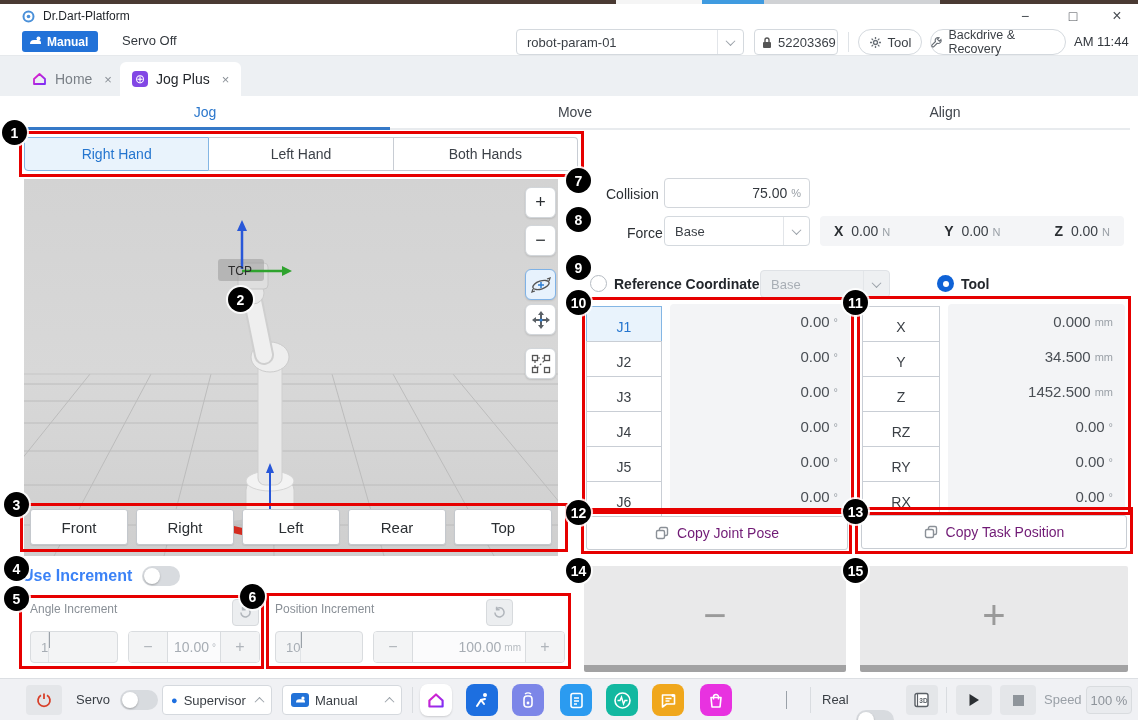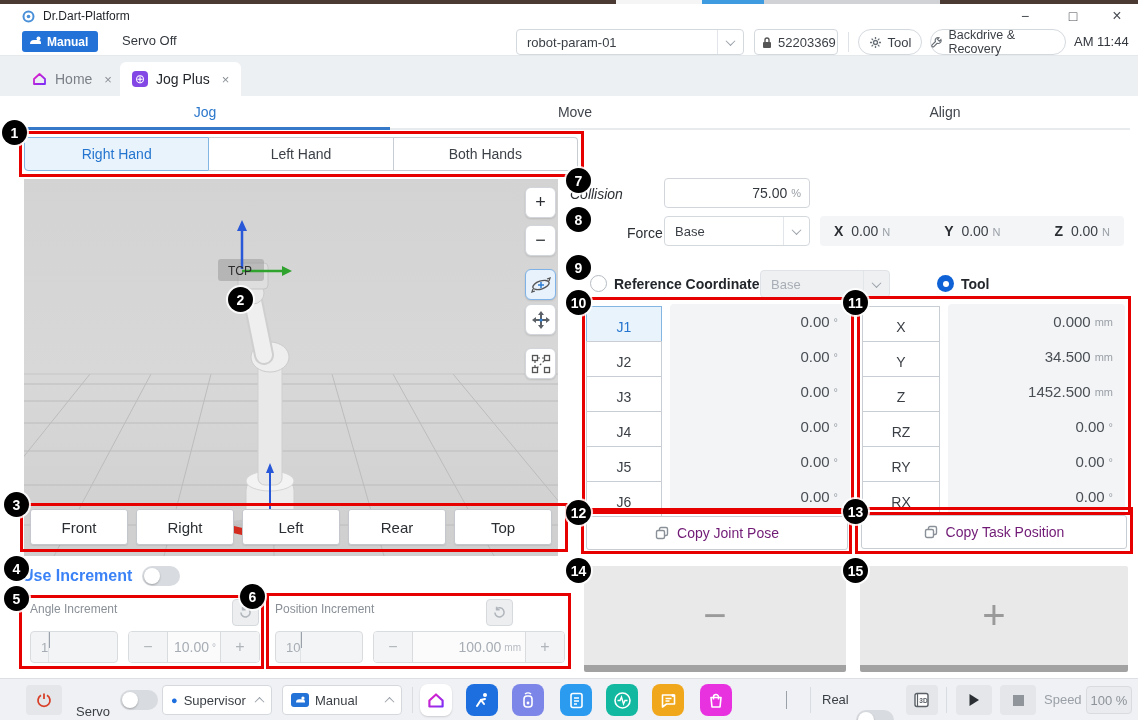--- a/index.html
+++ b/index.html
@@ -340,21 +340,21 @@
         <div class="stepbtn">−</div>
         <div class="stepval" style="flex:1;">
           <span>100.00</span>
             <span class="unit">mm</span>
         </div>
         <div class="stepbtn">+</div>
       </div>
     </div>
   </div>
 
-  <span class="fieldlabel abs" style="left:570px;top:186px;font-style:italic;">Collision</span>
+  <span class="fieldlabel abs" style="left:606px;top:186px;">Collision</span>
   <div class="inputbox abs" style="left:664px;top:178px;width:146px;height:30px;">
     <span>75.00</span>
       <span class="unit-sm">%</span>
   </div>
 
   <span class="fieldlabel abs" style="left:586px;top:225px;margin-left:41px;">Force</span>
   <div class="select abs" style="left:664px;top:216px;width:146px;height:30px;padding-left:10px;">
     <span>Base</span>
     <span class="chevcell">
         <span class="chev"></span>
@@ -461,21 +461,21 @@
   <div class="bigbtn" style="left:584px;width:262px;">−</div>
   <div class="bigbtn" style="left:860px;width:268px;">+</div>
 
   <div class="statusbar">
     <div class="sb-btn" style="left:26px;width:36px;">
       <svg width="16" height="16" viewBox="0 0 16 16">
           <path d="M5 3.2 a6 6 0 1 0 6 0" fill="none" stroke="#d8402a" stroke-width="1.8"></path>
           <line x1="8" y1="1.5" x2="8" y2="7" stroke="#d8402a" stroke-width="1.8"></line>
         </svg>
     </div>
-    <span class="sb-label" style="left:76px;margin-top:12px;">Servo</span>
+    <span class="sb-label" style="left:76px;">Servo</span>
     <div class="toggle abs" style="left:120px;top:11px;">
         <div class="knob"></div>
       </div>
 
     <div class="sb-select" style="left:162px;width:110px;">
       <span style="color:#1d6fe0;font-size:11px;">●</span>
       <span>Supervisor</span>
       <span class="chev up" style="margin-left:auto;"></span>
     </div>
 

